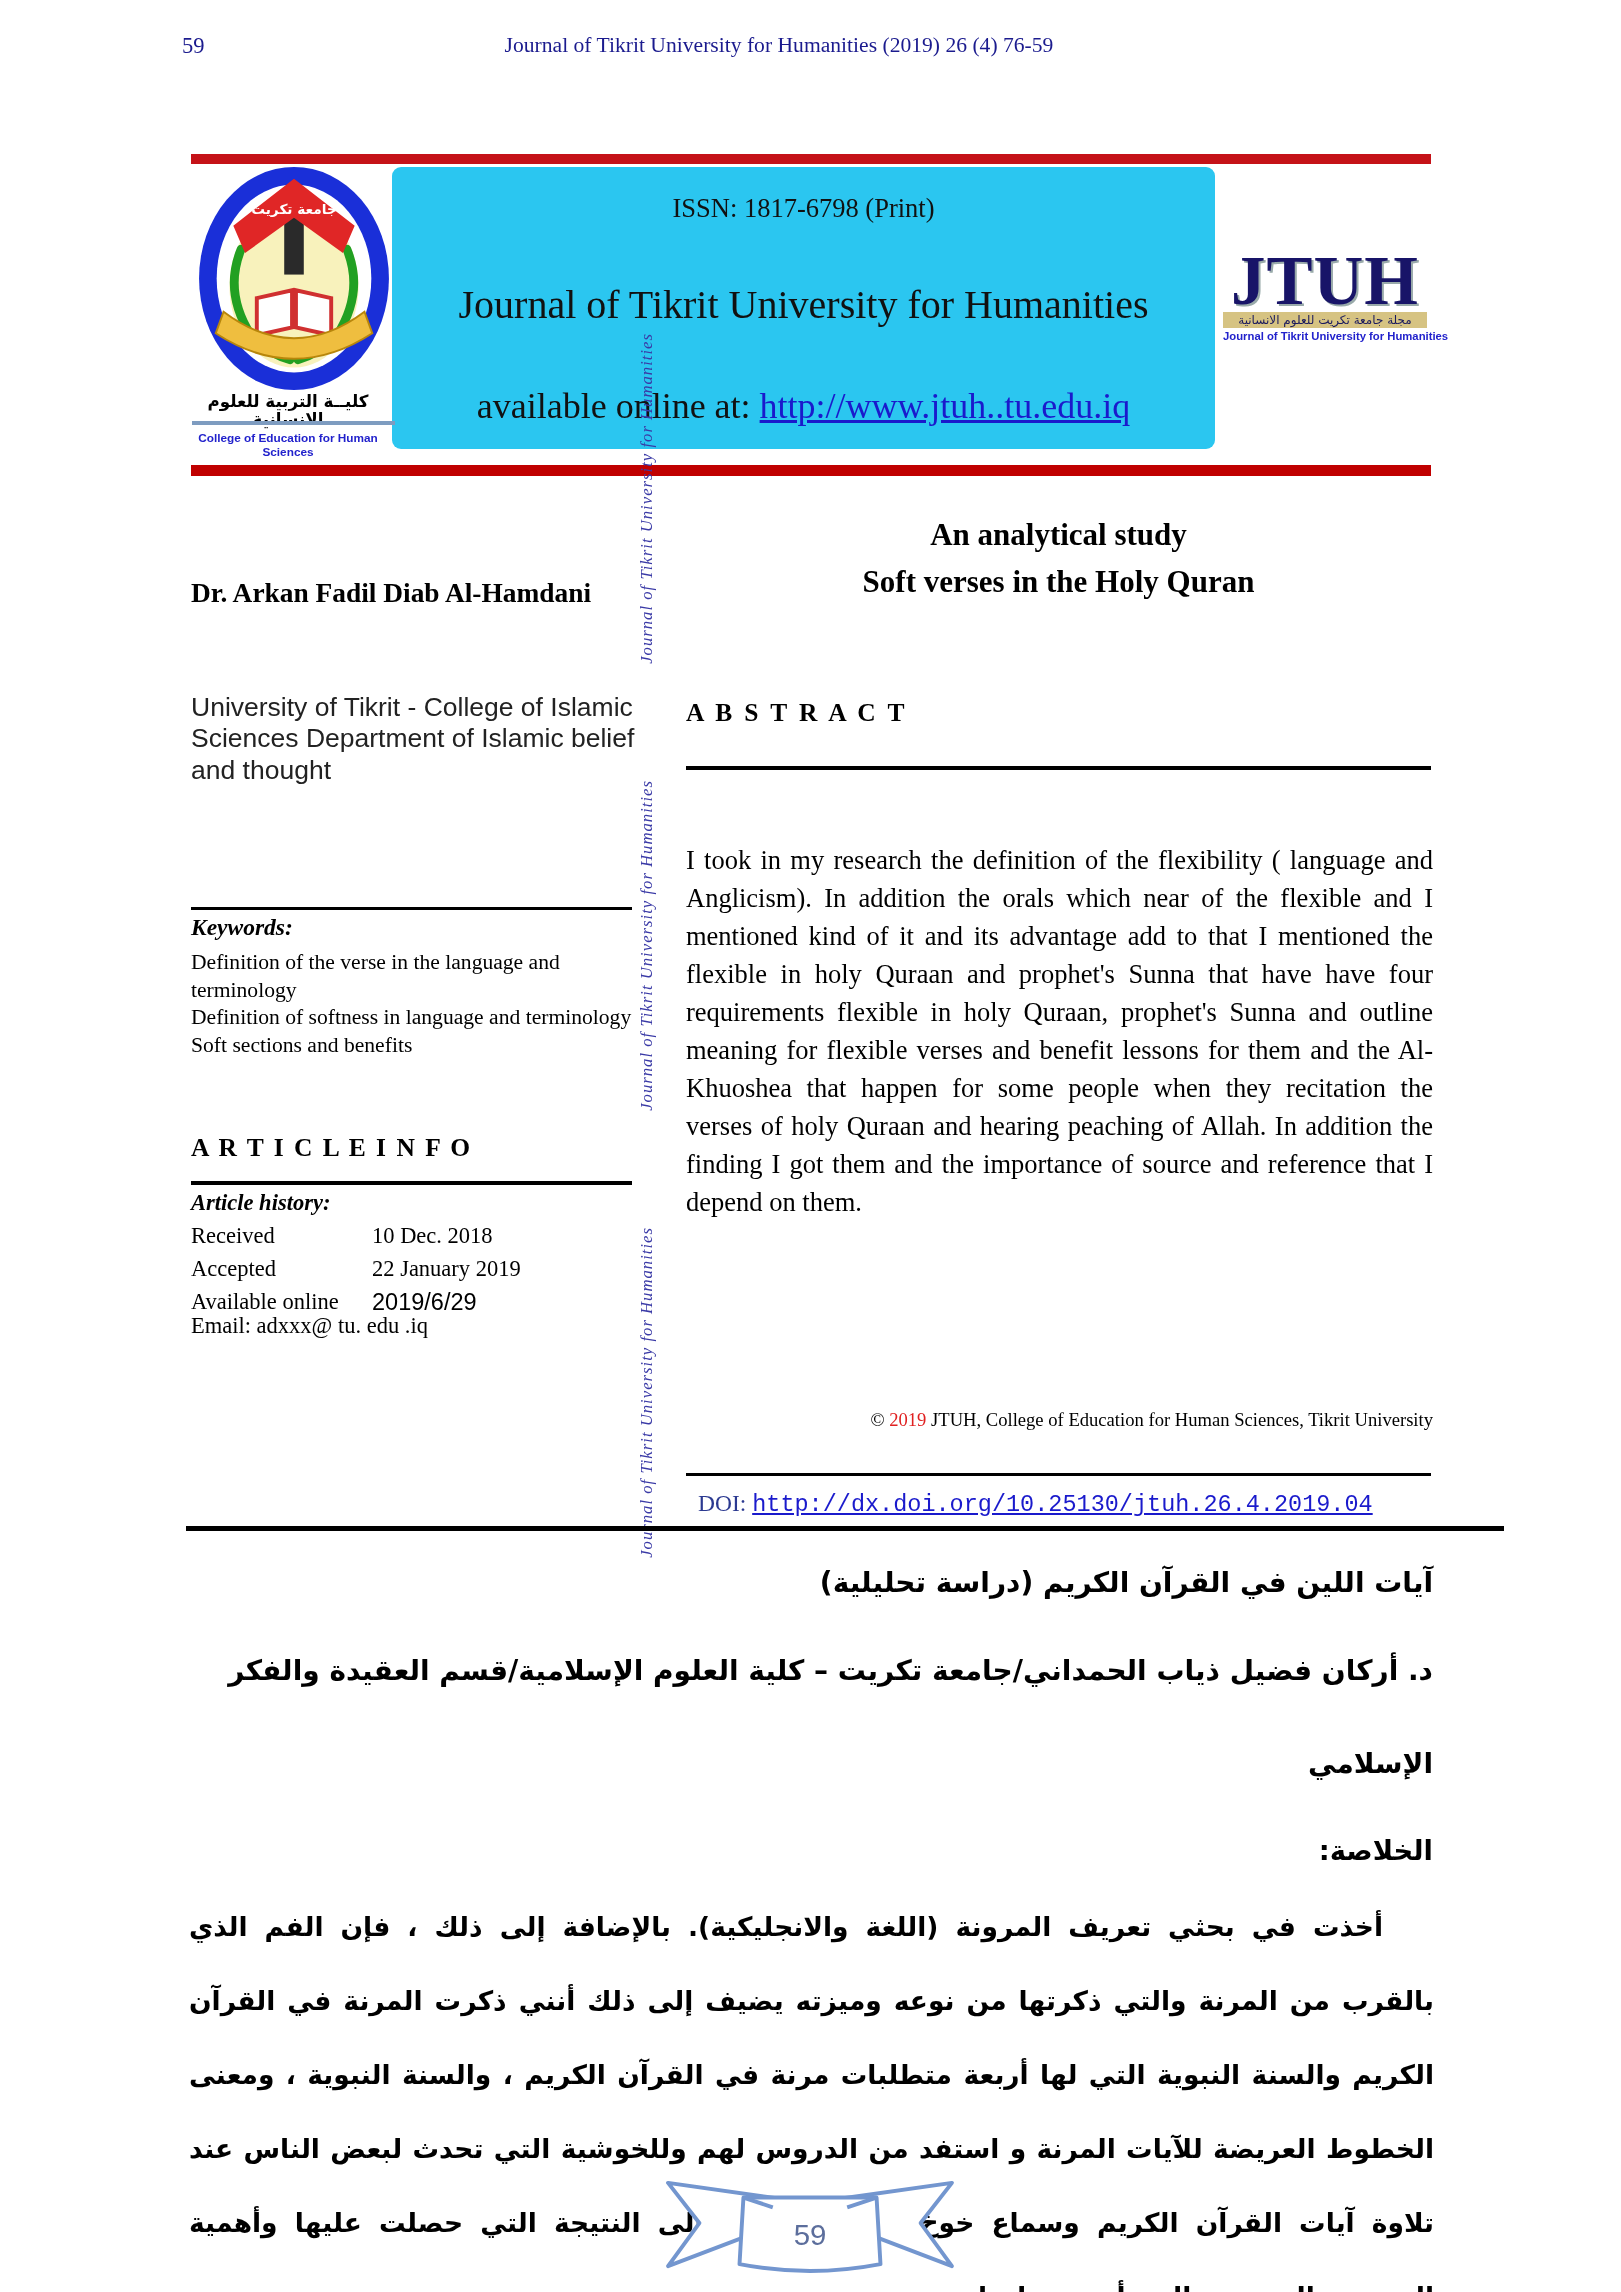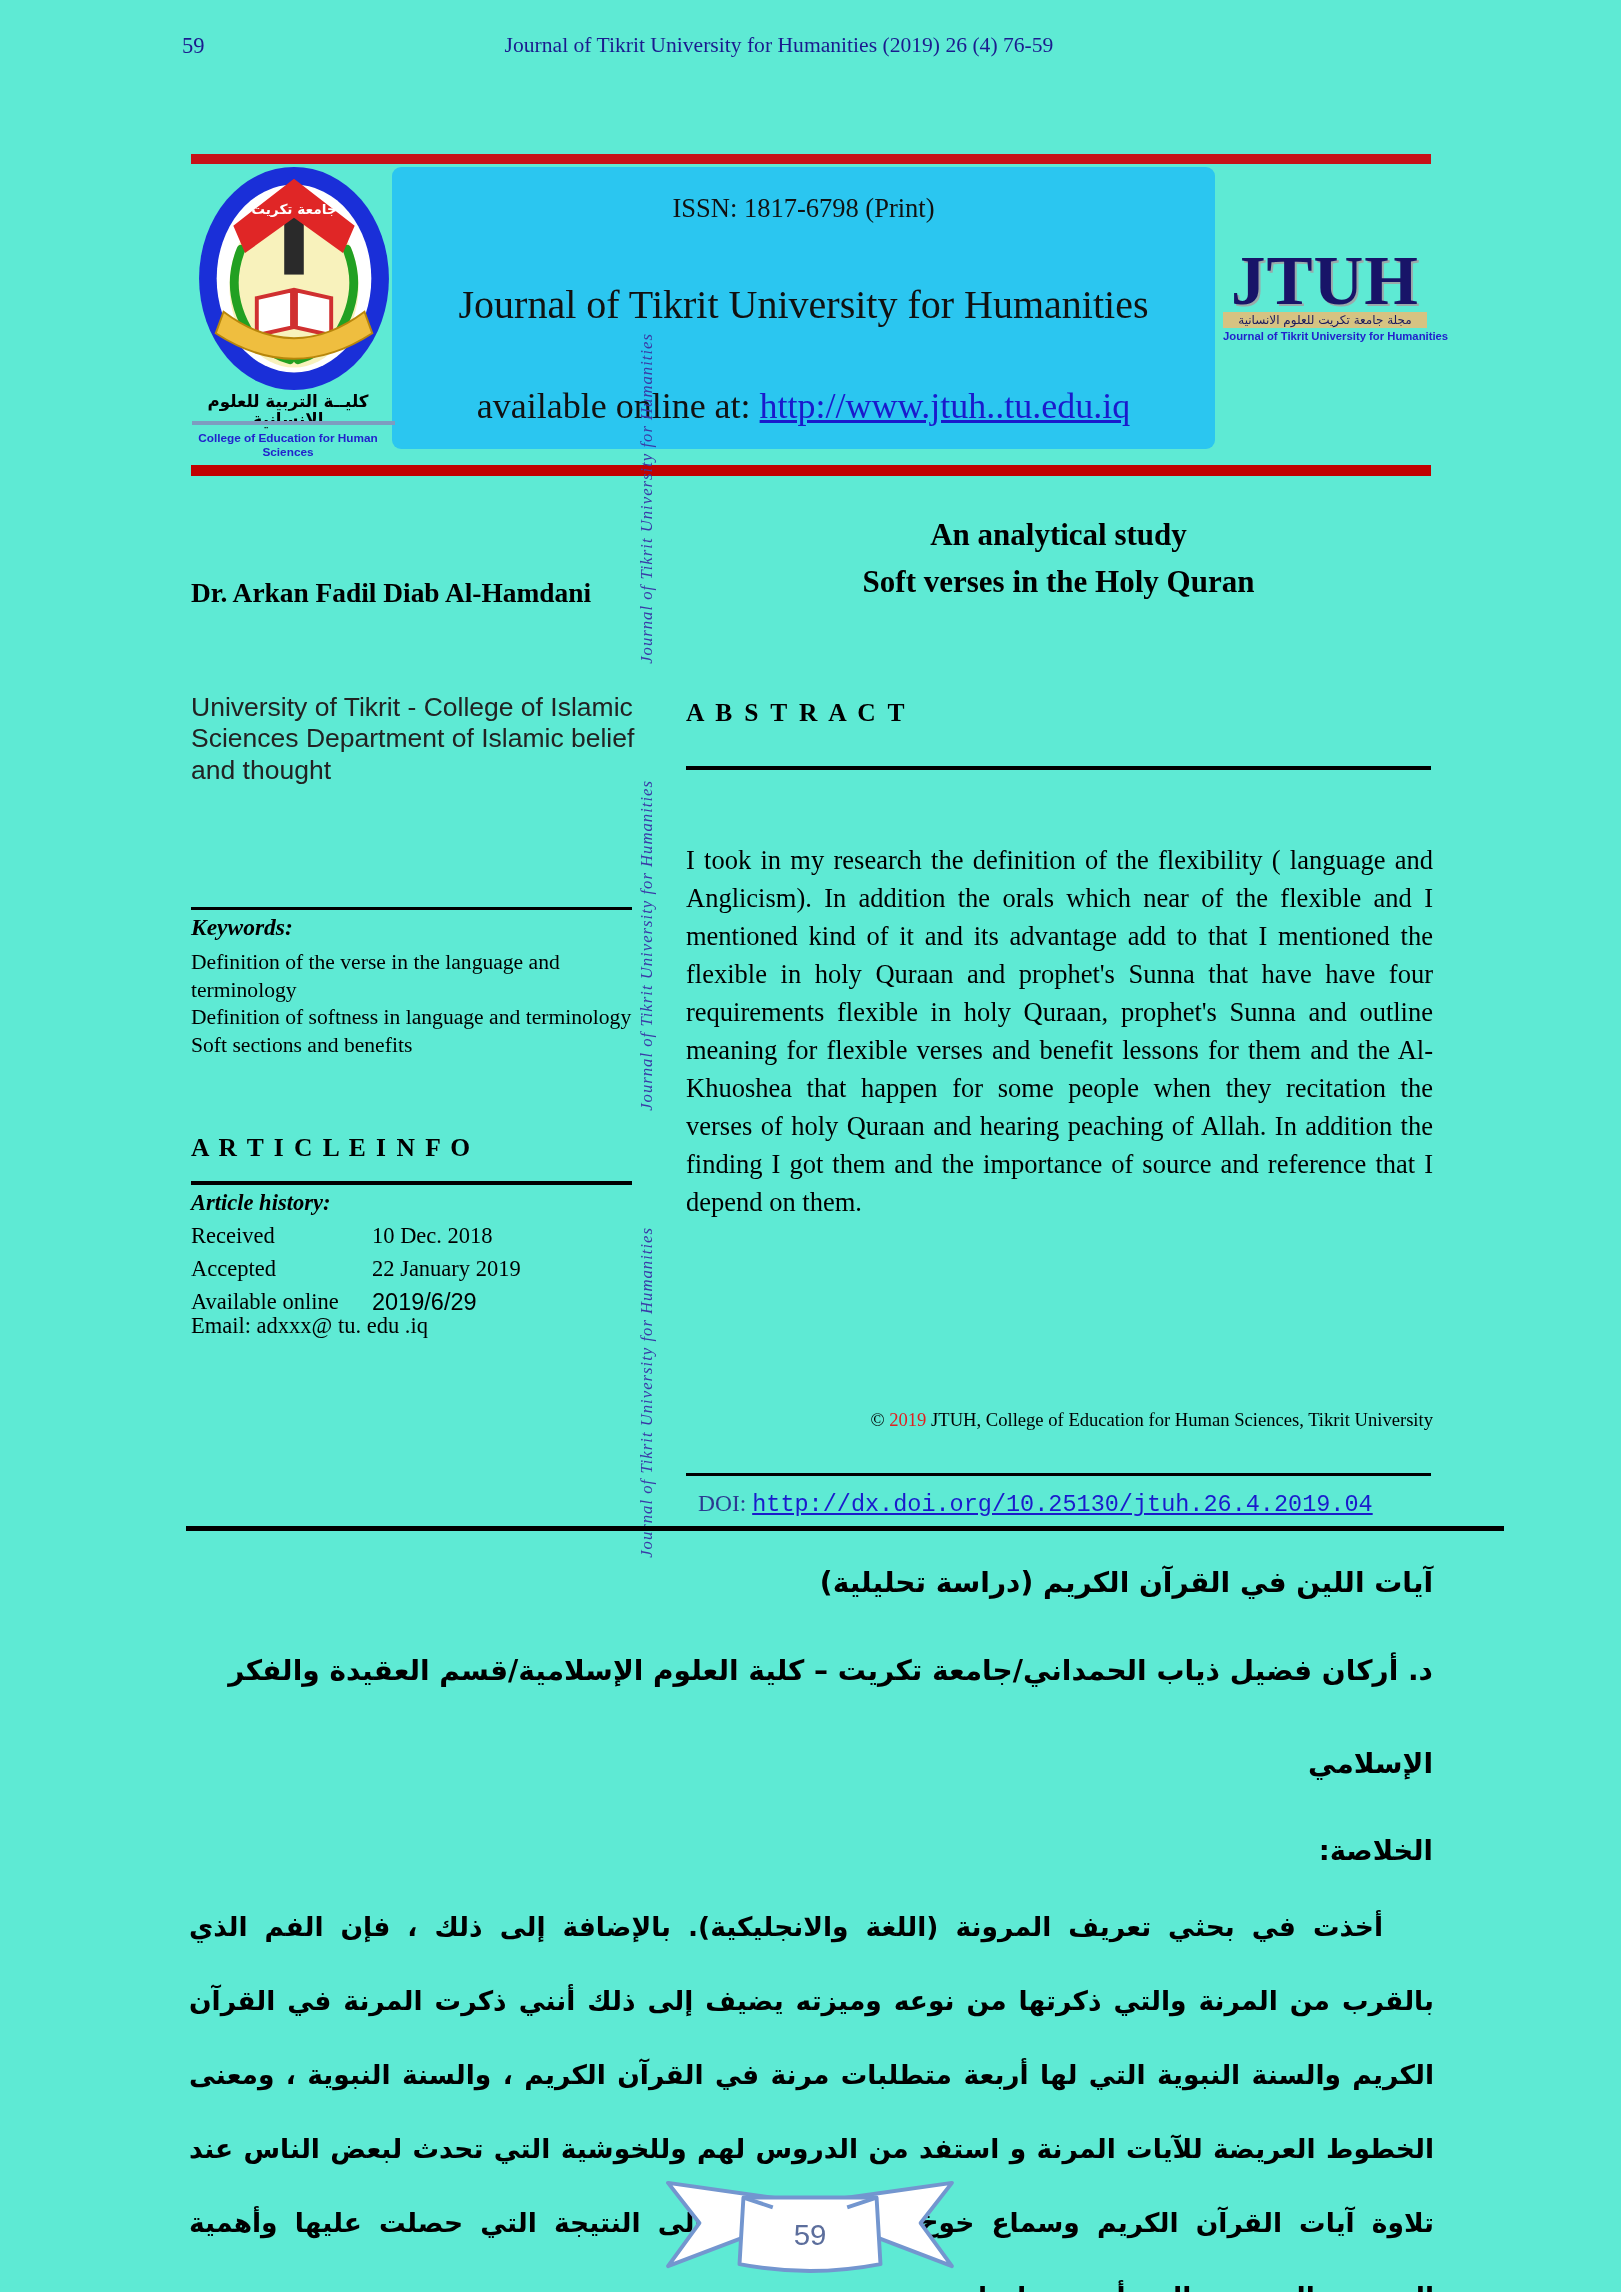--- a/index.html
+++ b/index.html
@@ -1,17 +1,17 @@
 <!DOCTYPE html>
 <html><head>
 <meta charset="utf-8">
 <style>
   html,body{margin:0;padding:0;background:#888;}
   .page{
-    position:relative;width:1621px;height:2293px;background:#5eead4;
+    position:relative;width:1621px;height:2293px;background:#ffffff;
     font-family:"Liberation Serif",serif;color:#000;overflow:hidden;margin:0 auto;
   }
   .abs{position:absolute;}
   
   .hdr-num{left:182px;top:33px;font-size:22.5px;color:#1b1b8e;}
   .hdr-title{left:127px;top:33px;width:1304px;text-align:center;font-size:21.6px;color:#1b1b8e;}
   .redline1{left:191px;top:154px;width:1240px;height:9.8px;background:#c51218;}
   .redline2{left:191px;top:465px;width:1240px;height:10.8px;background:#c00000;}
   
   .banner{left:392px;top:167px;width:823px;height:282px;background:#2bc6f0;

